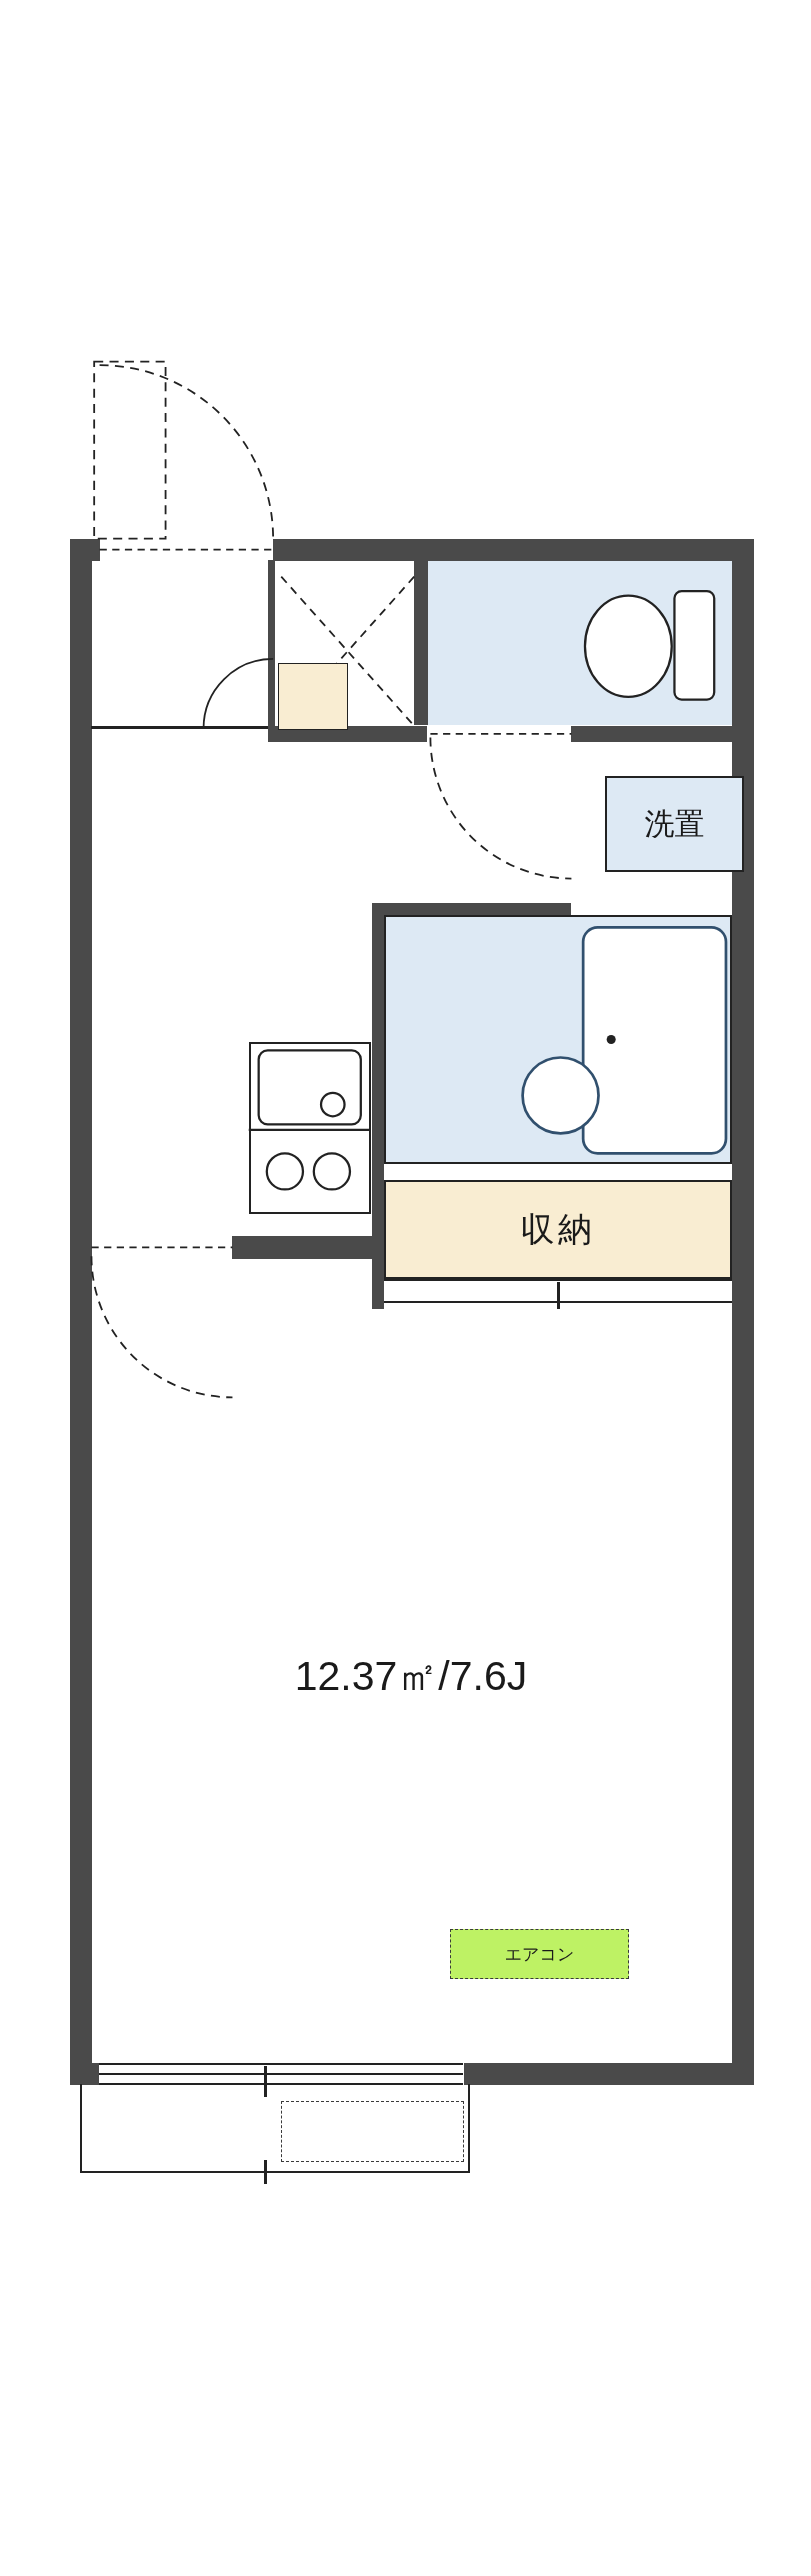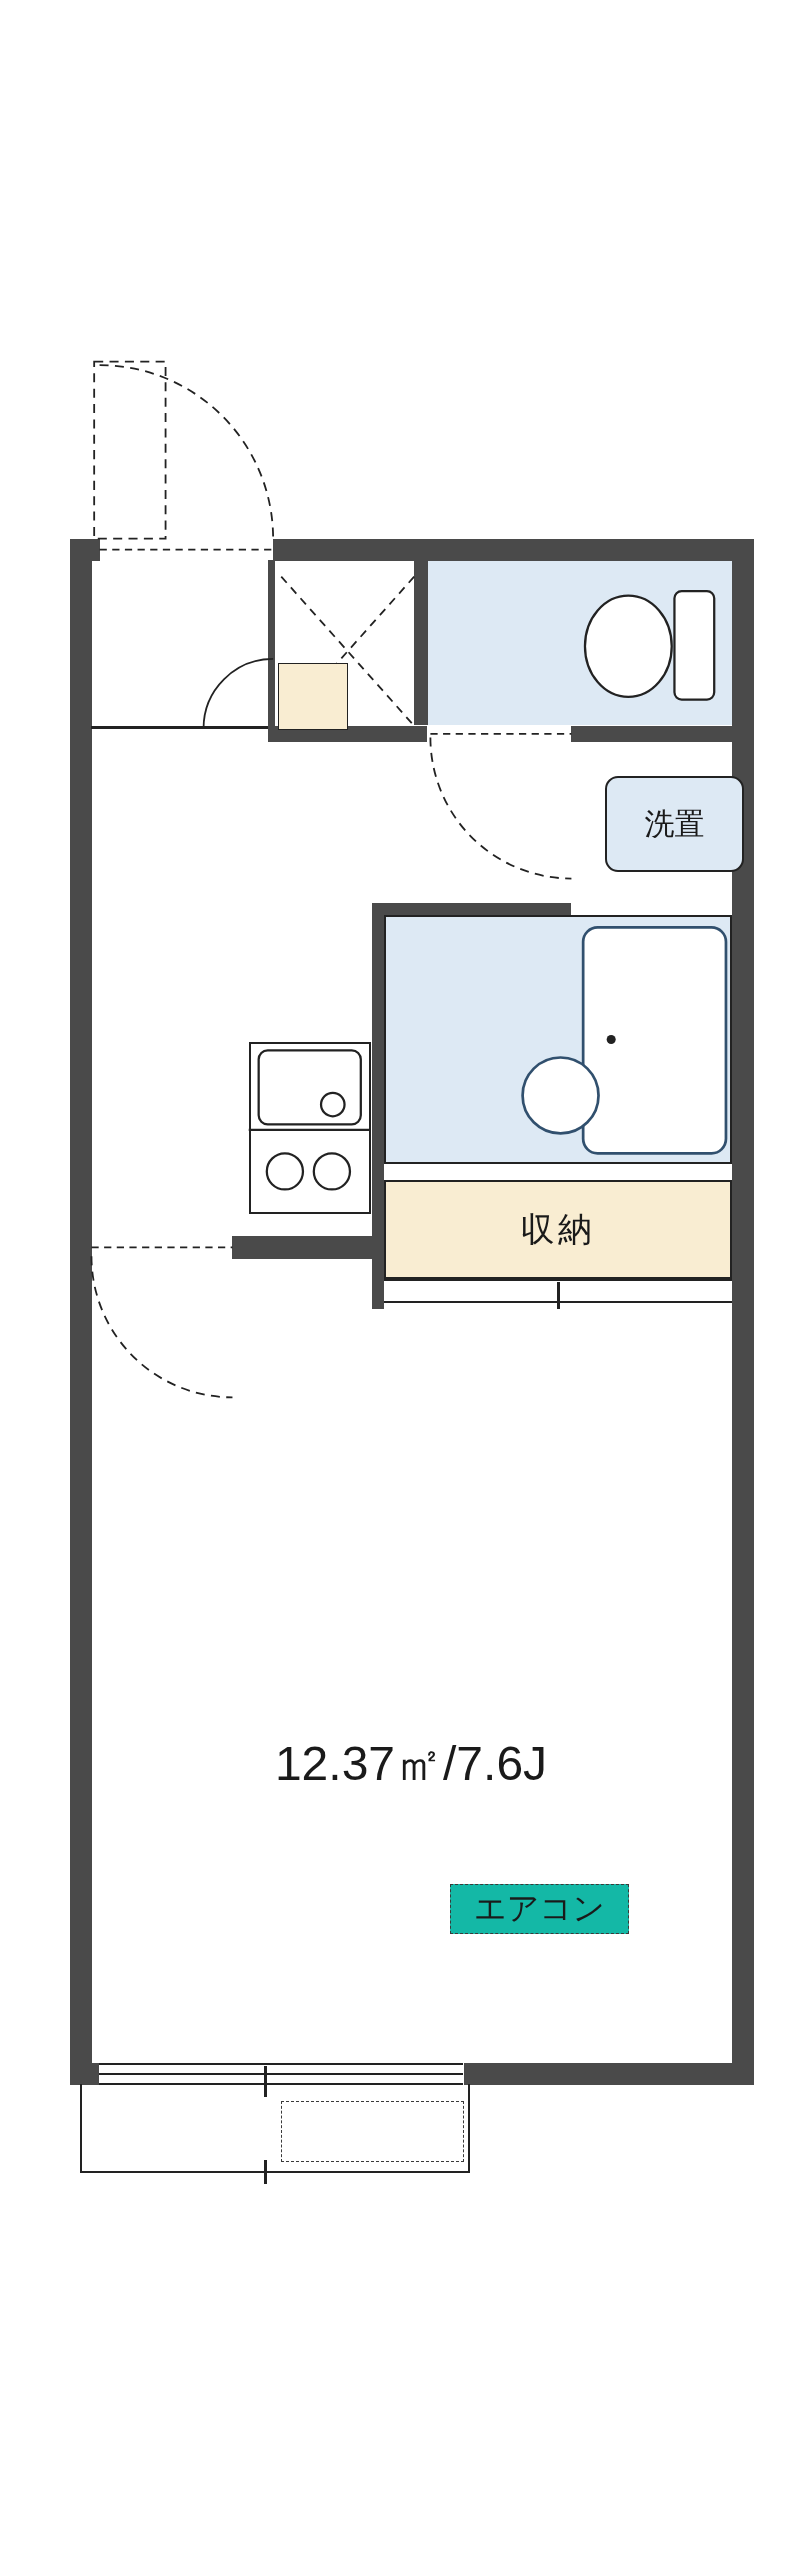--- a/index.html
+++ b/index.html
@@ -77,35 +77,35 @@
     <circle cx="367" cy="1296" r="20" fill="#fff" style="stroke:var(--line)" stroke-width="2.5"></circle>
 
     <line x1="101" y1="1380" x2="257" y2="1380" style="stroke:var(--line)" stroke-width="2" stroke-dasharray="8 6"></line>
     <path d="M101,1390 A156,156 0 0 0 257,1546" fill="none" style="stroke:var(--line)" stroke-width="2" stroke-dasharray="10 7"></path>
   </svg>
 
   <div class="abs boxborder" style="left:249px;top:1042px;width:122px;height:172px;background:transparent;"></div>
 
   <div class="abs cream" style="left:278px;top:663px;width:70px;height:67px;border:1.8px solid var(--line);box-sizing:border-box;"></div>
 
-  <div class="abs wet boxborder label" style="left:605px;top:776px;width:139px;height:96px;font-size:30px;border-radius:13px;">
+  <div class="abs wet boxborder label" style="left:605px;top:776px;width:139px;height:96px;font-size:30px;">
     <span>洗置</span>
   </div>
 
   <div class="abs cream boxborder label" style="left:384px;top:1180px;width:348px;height:99px;font-size:34px;letter-spacing:3.6px;">
     <span>収納</span>
   </div>
   <div class="abs" style="left:384px;top:1279px;width:348px;height:23.5px;background:#fff;border-top:2.7px solid var(--line);border-bottom:2.7px solid var(--line);box-sizing:border-box;"></div>
   <div class="thickline" style="left:557px;top:1282px;width:2.7px;height:27px;"></div>
 
-  <div class="abs label" style="left:140px;top:1738px;width:542px;height:51px;font-size:48px;justify-content:center;">
+  <div class="abs label" style="left:140px;top:1651px;width:542px;height:51px;font-size:41px;justify-content:center;">
     <span>12.37㎡/7.6J</span>
   </div>
 
-  <div class="abs dashedbox label" style="left:450px;top:1884px;width:179px;height:50px;font-size:32px;background:#14b8a6;">
+  <div class="abs dashedbox label" style="left:450px;top:1929px;width:179px;height:50px;font-size:17px;background:#bef264;">
     <span>エアコン</span>
   </div>
 
   <div class="thickline" style="left:264px;top:2066px;width:2.7px;height:31px;"></div>
   <div class="thickline" style="left:264px;top:2160px;width:2.7px;height:23.5px;"></div>
 
 </div>
 
 
 </body></html>

